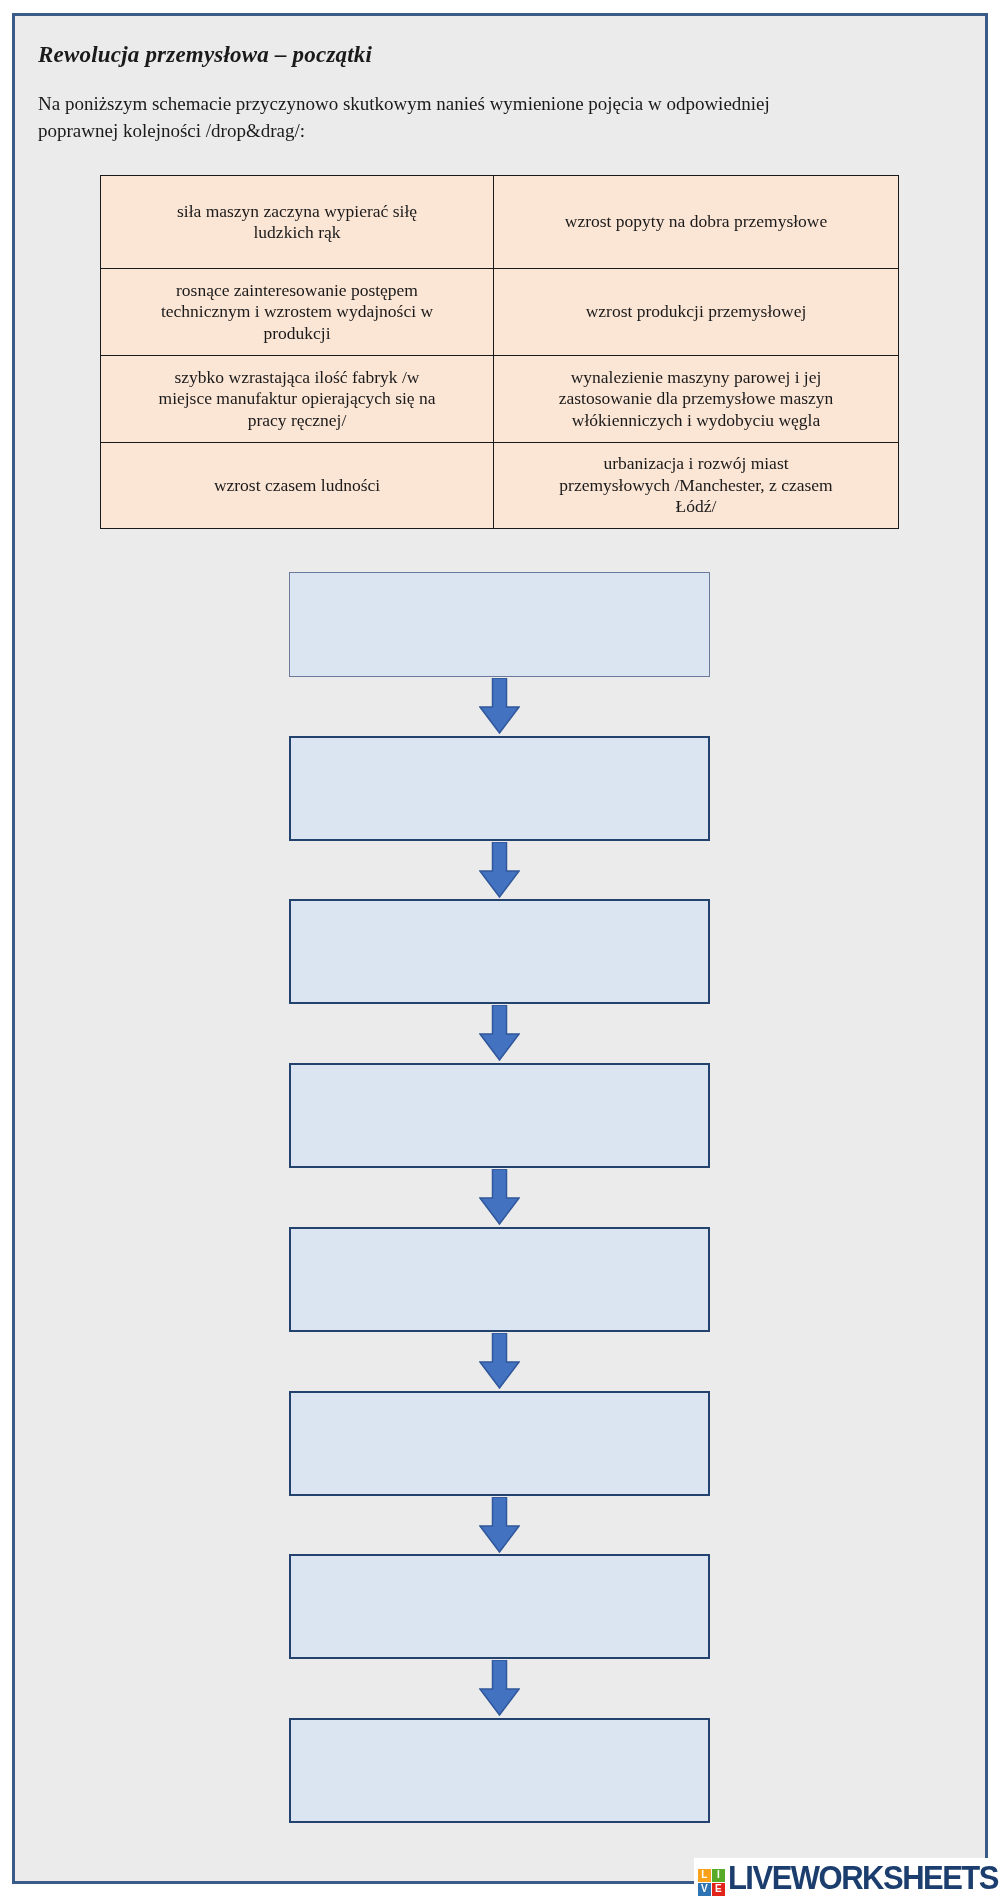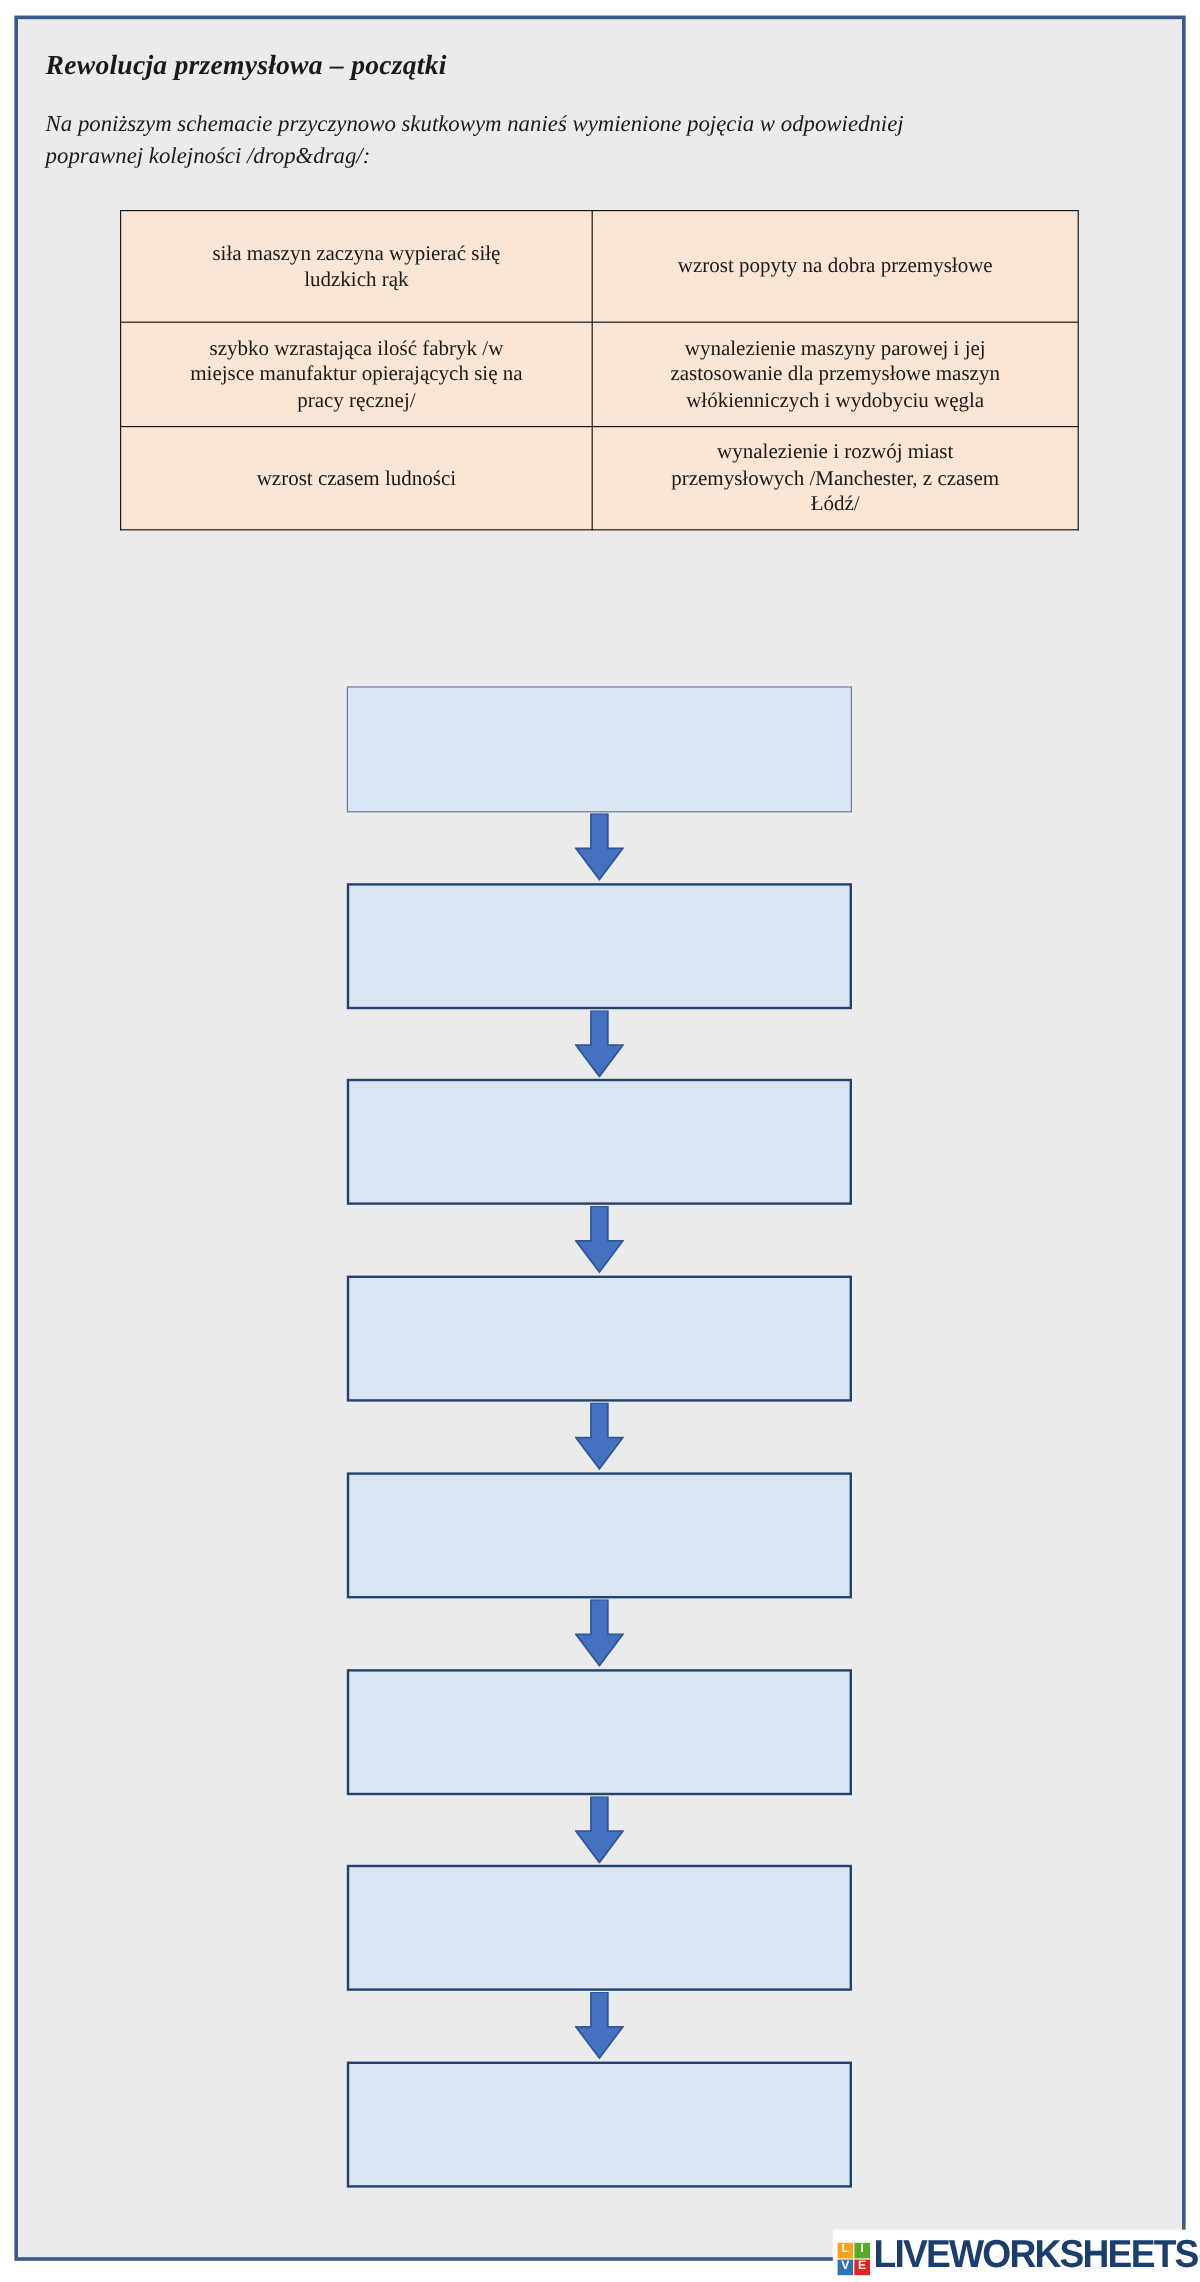--- a/index.html
+++ b/index.html
@@ -27,21 +27,20 @@
     letter-spacing: 0.2px;
     font-style: italic;
   }
 
   .instr {
     left: 38px; top: 90px;
     width: 940px;
     font-size: 19px;
     line-height: 27px;
     white-space: pre-line;
-    font-style: italic;
   }
 
   table.bank {
     position: absolute;
     left: 100px; top: 175px;
     width: 798px;
     border-collapse: collapse;
     table-layout: fixed;
   }
   table.bank td {
@@ -131,31 +130,37 @@
   <colgroup>
       <col class="c1">
       <col class="c2">
     </colgroup>
   <tbody>
       <tr class="r1">
     <td>siła maszyn zaczyna wypierać siłę
 ludzkich rąk</td>
     <td>wzrost popyty na dobra przemysłowe</td>
   </tr>
+  <tr class="r2">
+    <td>rosnące zainteresowanie postępem
+technicznym i wzrostem wydajności w
+produkcji</td>
+    <td>wzrost produkcji przemysłowej</td>
+  </tr>
   <tr class="r3">
     <td>szybko wzrastająca ilość fabryk /w
 miejsce manufaktur opierających się na
 pracy ręcznej/</td>
     <td>wynalezienie maszyny parowej i jej
 zastosowanie dla przemysłowe maszyn
 włókienniczych i wydobyciu węgla</td>
   </tr>
   <tr class="r4">
     <td>wzrost czasem ludności</td>
-    <td>wynalezienie i rozwój miast
+    <td>urbanizacja i rozwój miast
 przemysłowych /Manchester, z czasem
 Łódź/</td>
   </tr>
 </tbody>
   </table>
 
 <div class="flow-box first" style="top:572px;"></div>
 <div class="arrow" style="top:678px;height:56px;">
     <svg viewBox="0 0 41 56" preserveAspectRatio="none">
       <polygon points="13.5,0 27.5,0 27.5,29 40,29 20.5,55 1,29 13.5,29"></polygon>

